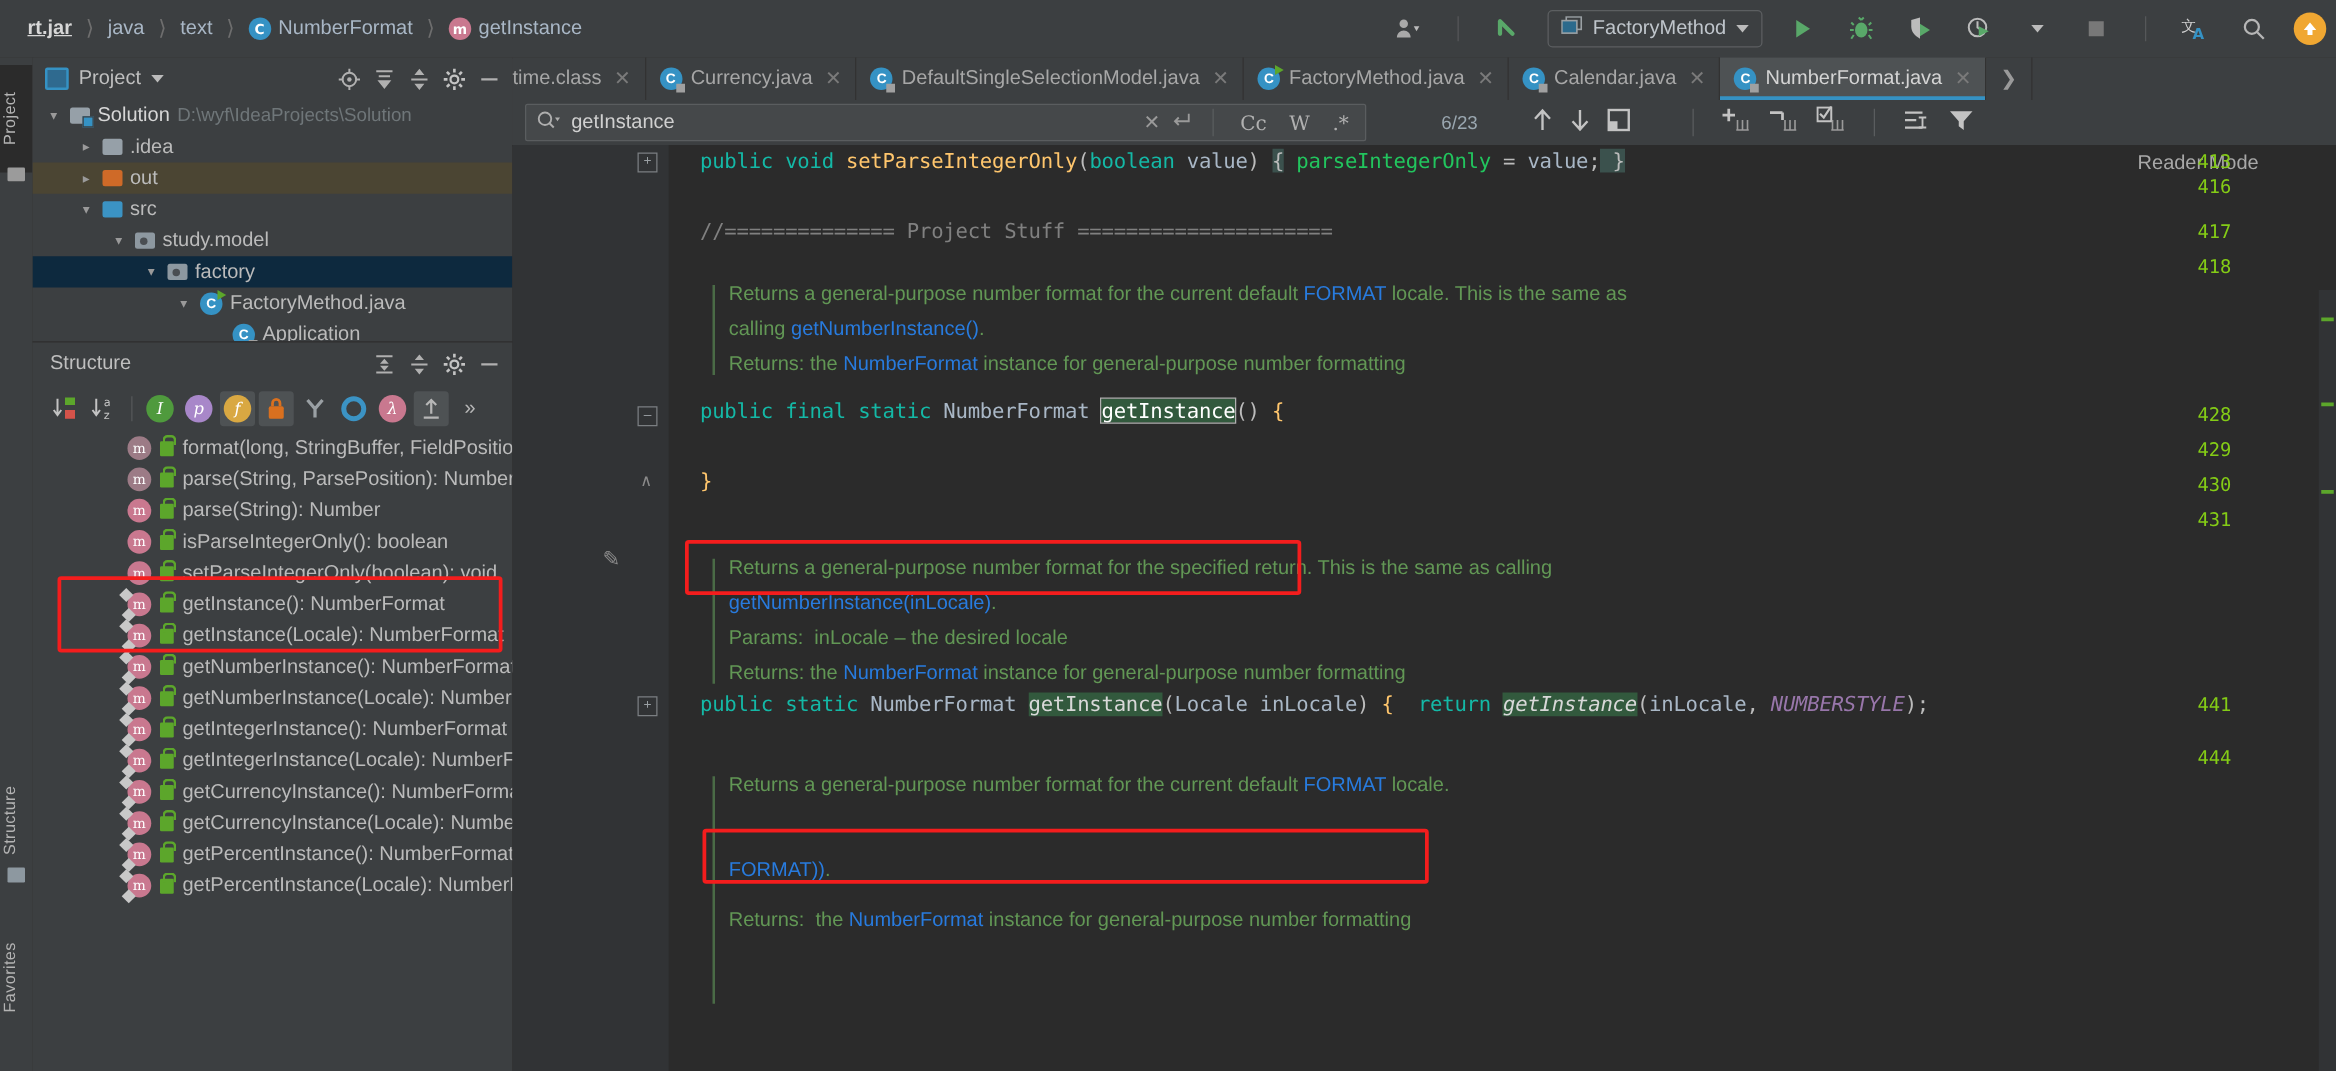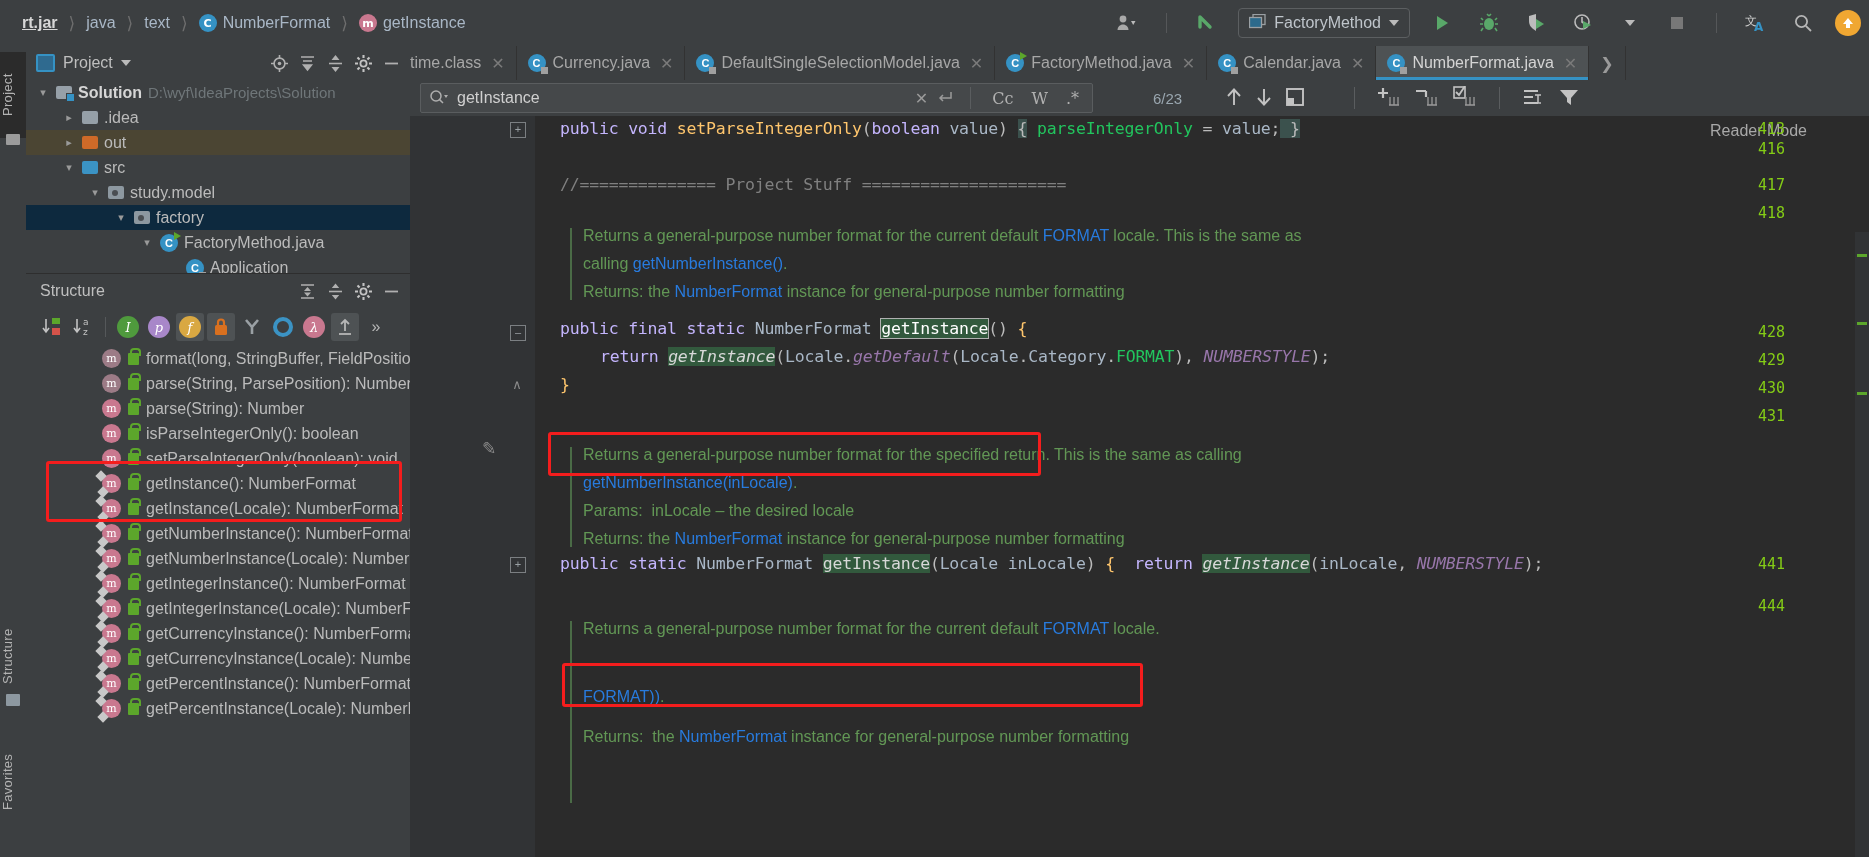--- a/index.html
+++ b/index.html
@@ -117,21 +117,21 @@
   .foldmark{position:absolute;left:100px;width:14px;height:14px;border:1px solid #7b7f82;
             color:#9aa0a4;font-size:11px;line-height:12px;text-align:center;background:#313335;}
   .foldmark.n{border:none;background:none;}
 
   .cl{position:absolute;left:150px;font-size:16.5px;white-space:pre;
       font-family:"DejaVu Sans Mono","Liberation Mono",monospace;letter-spacing:-0.2px;}
   .doc{position:absolute;left:173px;font-size:16px;white-space:pre;color:#629755;
        font-family:"Liberation Sans",sans-serif;}
   .docbar{position:absolute;left:160px;width:2px;background:#4a6b46;}
 
-  .kw{color:#c4b5fd;}  .ty{color:#a9b7c6;}  .fn{color:#ffc66d;}
+  .kw{color:#14b8a6;}  .ty{color:#a9b7c6;}  .fn{color:#ffc66d;}
   .pl{color:#22c55e;}  .cm{color:#808080;}
   .it{color:#9876aa;font-style:italic;} .lk{color:#287bde;text-decoration:none;}
   .hit{background:#32593d;color:#d8d8d8;}
   .hitcur{background:#32593d;color:#fff;outline:1px solid #b0b0b0;}
   .brk{background:#3b514d;}
 
   .redbox{position:absolute;border:3px solid #f41d1d;border-radius:3px;pointer-events:none;}
 
   #readermode{position:absolute;right:62px;top:6px;font-size:16px;color:#a8a8a8;}
   #pencil{position:absolute;left:72px;top:322px;font-size:17px;color:#8a8a8a;transform:rotate(-0deg);}
@@ -287,21 +287,21 @@
             <path d="M3 9.5 L16 9.5" stroke="#b0b0b0" stroke-width="1.8"></path>
           </svg>
       </div>
     </div>
   </div>
 
   <div>
     <div class="trow" style="padding-left:10px">
       <span class="arrow">▾</span>
       <span class="fold grey src"></span>
-      <span style="font-weight:bold;color:#d6d6d6">Solution</span>
+      <span style="font-weight:normal;color:#d6d6d6">Solution</span>
       <span class="dim">D:\wyf\IdeaProjects\Solution</span>
     </div>
     <div class="trow" style="padding-left:36px">
       <span class="arrow">▸</span>
       <span class="fold grey"></span>
       <span>.idea</span>
     </div>
     <div class="trow hl" style="padding-left:36px">
       <span class="arrow">▸</span>
       <span class="fold org"></span>
@@ -640,21 +640,20 @@
   <div class="cl" style="top:3px"><span class="kw">public</span> <span class="kw">void</span> <span class="fn">setParseIntegerOnly</span>(<span class="kw">boolean</span> <span class="ty">value</span>) <span class="brk">{</span> <span class="pl">parseIntegerOnly</span> = <span class="ty">value</span>;<span class="brk"> }</span></div>
 
   <div class="cl cm" style="top:59px">//============== Project Stuff =====================</div>
 
   <div class="docbar" style="top:112px;height:72px"></div>
   <div class="doc" style="top:111px">Returns a general-purpose number format for the current default <span class="lk">FORMAT</span> locale. This is the same as</div>
   <div class="doc" style="top:139px">calling <span class="lk">getNumberInstance()</span>.</div>
   <div class="doc" style="top:167px">Returns: the <span class="lk">NumberFormat</span> instance for general-purpose number formatting</div>
 
   <div class="cl" style="top:203px"><span class="kw">public</span> <span class="kw">final</span> <span class="kw">static</span> <span class="ty">NumberFormat</span> <span class="hitcur">getInstance</span>() <span style="color:#ffc66d">{</span></div>
-  <div class="cl" style="top:231px;left:190px"><span class="kw">return</span> <span class="hit" style="font-style:italic">getInstance</span>(<span class="ty">Locale</span>.<span class="it">getDefault</span>(<span class="ty">Locale</span>.<span class="ty">Category</span>.<span class="pl">FORMAT</span>), <span class="it">NUMBERSTYLE</span>);</div>
   <div class="cl" style="top:259px"><span style="color:#ffc66d">}</span></div>
 
   <div class="docbar" style="top:331px;height:100px"></div>
   <div class="doc" style="top:330px">Returns a general-purpose number format for the specified return. This is the same as calling</div>
   <div class="doc" style="top:358px"><span class="lk">getNumberInstance(inLocale)</span>.</div>
   <div class="doc" style="top:386px">Params:  inLocale – the desired locale</div>
   <div class="doc" style="top:414px">Returns: the <span class="lk">NumberFormat</span> instance for general-purpose number formatting</div>
 
   <div class="cl" style="top:438px"><span class="kw">public</span> <span class="kw">static</span> <span class="ty">NumberFormat</span> <span class="hit">getInstance</span>(<span class="ty">Locale</span> <span class="ty">inLocale</span>) <span style="color:#ffc66d">{</span>  <span class="kw">return</span> <span class="hit" style="font-style:italic">getInstance</span>(<span class="ty">inLocale</span>, <span class="it">NUMBERSTYLE</span>);</div>
 

